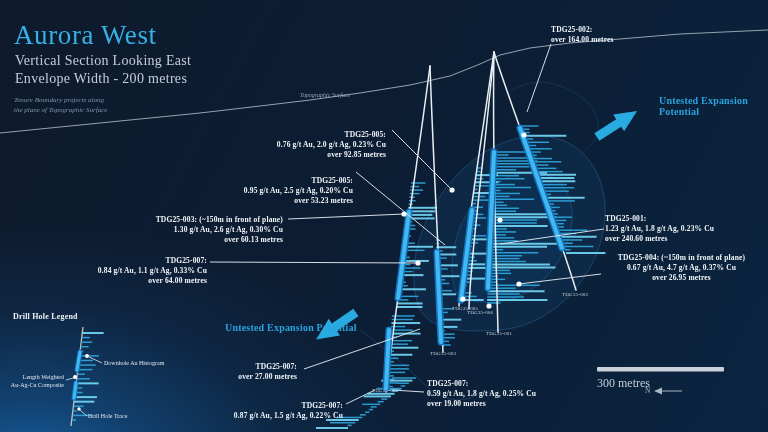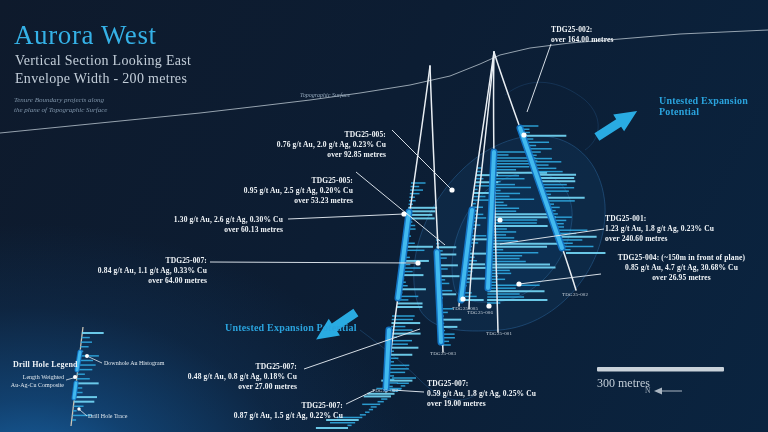--- a/index.html
+++ b/index.html
@@ -28,21 +28,21 @@
   .c4{left:133px;top:203px;width:150px;}
   .c5{left:57px;top:244px;width:150px;}
   .c6{left:605px;top:214px;width:150px;}
   .c7{left:599px;top:253px;width:165px;text-align:center;}
   .c8{left:147px;top:350px;width:150px;}
   .c9{left:193px;top:389px;width:150px;}
   .c10{left:427px;top:379px;width:150px;}
   .tl{position:absolute;font-size:5px;color:#c9d3dc;letter-spacing:.2px;}
   .tl1{left:562px;top:292px;} .tl2{left:452px;top:306px;} .tl3{left:467px;top:310px;}
   .tl4{left:486px;top:331px;} .tl5{left:430px;top:351px;} .tl6{left:372px;top:388px;}
-  .lg-title{left:13px;top:312px;font-size:8px;font-weight:700;color:#edf2f6;letter-spacing:.2px;margin-top:48px;}
+  .lg-title{left:13px;top:312px;font-size:8px;font-weight:700;color:#edf2f6;letter-spacing:.2px;}
   .lg-item{font-size:6px;color:#dfe7ee;}
   .lg-hist{left:104px;top:360px;}
   .lg-comp{left:6px;top:374px;width:58px;text-align:right;white-space:pre-line;line-height:7.5px;}
   .lg-trace{left:88px;top:413px;}
   .sb-label{left:597px;top:376px;width:127px;text-align:left;font-size:12px;color:#c3ced8;}
   .sb-n{left:645px;top:386px;font-size:7.5px;color:#aab6c2;}
 </style>
 </head>
 <body>
 
@@ -430,41 +430,41 @@
     <div>TDG25-005:</div>
     <div>0.76 g/t Au, 2.0 g/t Ag, 0.23% Cu</div>
     <div>over 92.85 metres</div>
   </div>
   <div class="co c3 r">
     <div>TDG25-005:</div>
     <div>0.95 g/t Au, 2.5 g/t Ag, 0.20% Cu</div>
     <div>over 53.23 metres</div>
   </div>
   <div class="co c4 r">
+    <div>TDG25-003: (~150m in front of plane)</div>
     <div>1.30 g/t Au, 2.6 g/t Ag, 0.30% Cu</div>
     <div>over 60.13 metres</div>
   </div>
   <div class="co c5 r">
     <div>TDG25-007:</div>
     <div>0.84 g/t Au, 1.1 g/t Ag, 0.33% Cu</div>
     <div>over 64.00 metres</div>
   </div>
   <div class="co c6">
     <div>TDG25-001:</div>
     <div>1.23 g/t Au, 1.8 g/t Ag, 0.23% Cu</div>
     <div>over 240.60 metres</div>
   </div>
   <div class="co c7">
     <div>TDG25-004: (~150m in front of plane)</div>
-    <div>0.85 g/t Au, 4.7 g/t Ag, 30.68% Cu</div>
+    <div>0.67 g/t Au, 4.7 g/t Ag, 0.37% Cu</div>
     <div>over 26.95 metres</div>
   </div>
   <div class="co c8 r">
     <div>TDG25-007:</div>
-    <div>0.48 g/t Au, 0.8 g/t Ag, 0.18% Cu</div>
     <div>over 27.00 metres</div>
   </div>
   <div class="co c9 r">
     <div>TDG25-007:</div>
     <div>0.87 g/t Au, 1.5 g/t Ag, 0.22% Cu</div>
   </div>
   <div class="co c10">
     <div>TDG25-007:</div>
     <div>0.59 g/t Au, 1.8 g/t Ag, 0.25% Cu</div>
     <div>over 19.00 metres</div>

